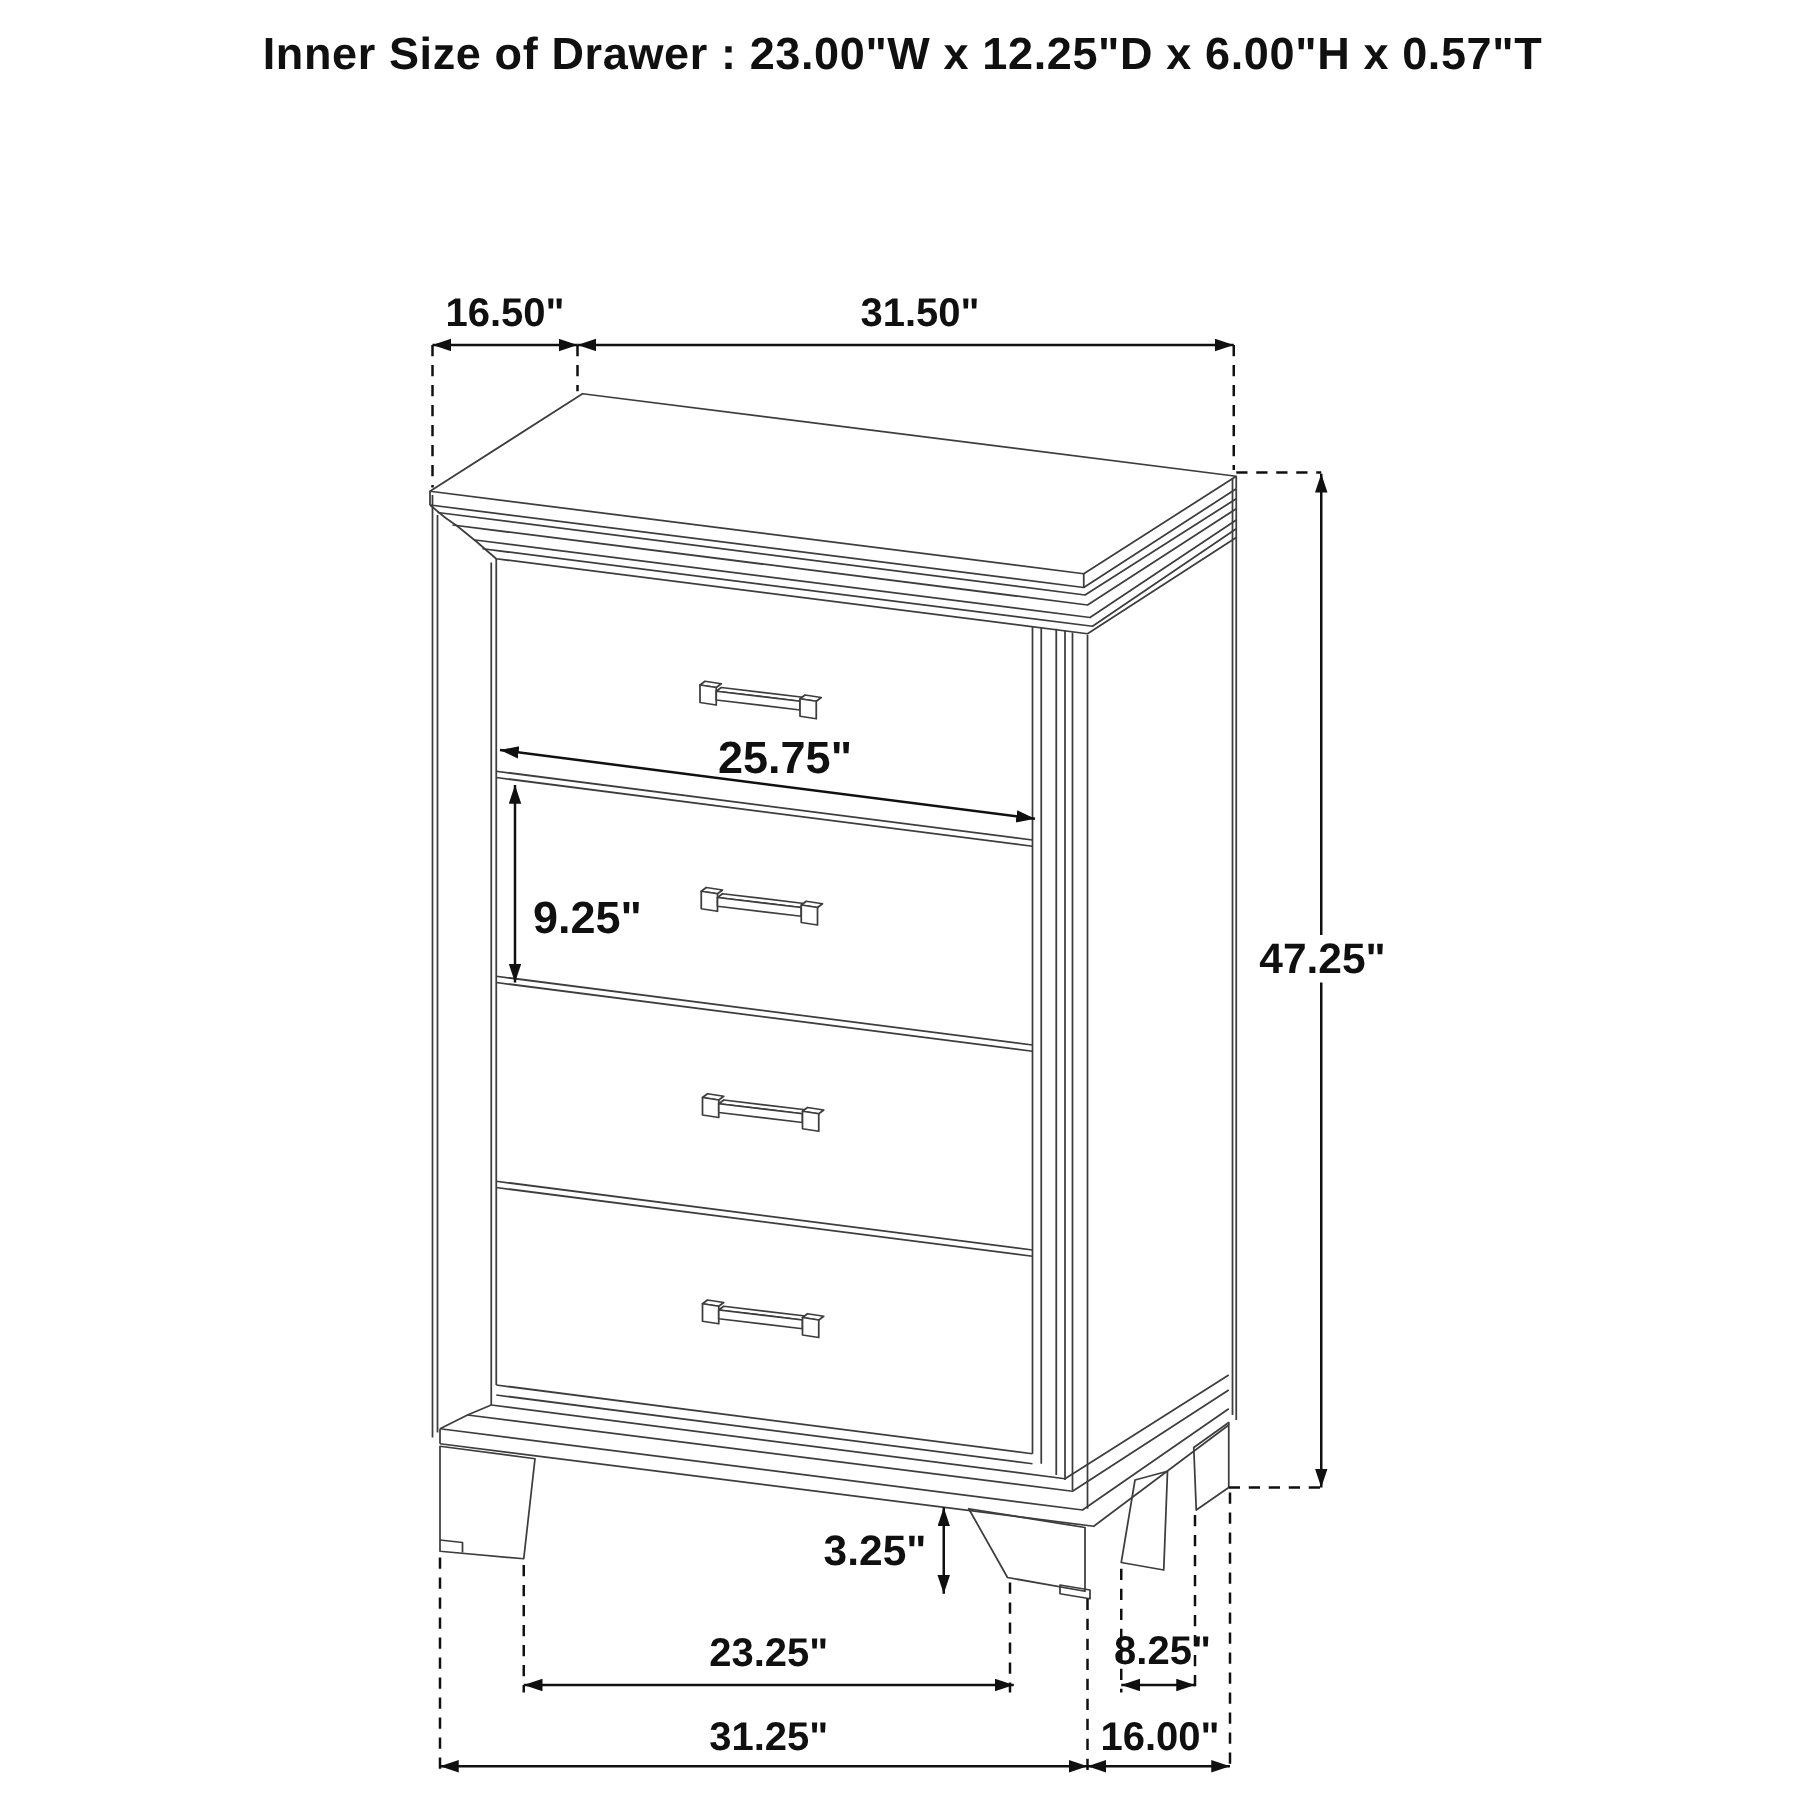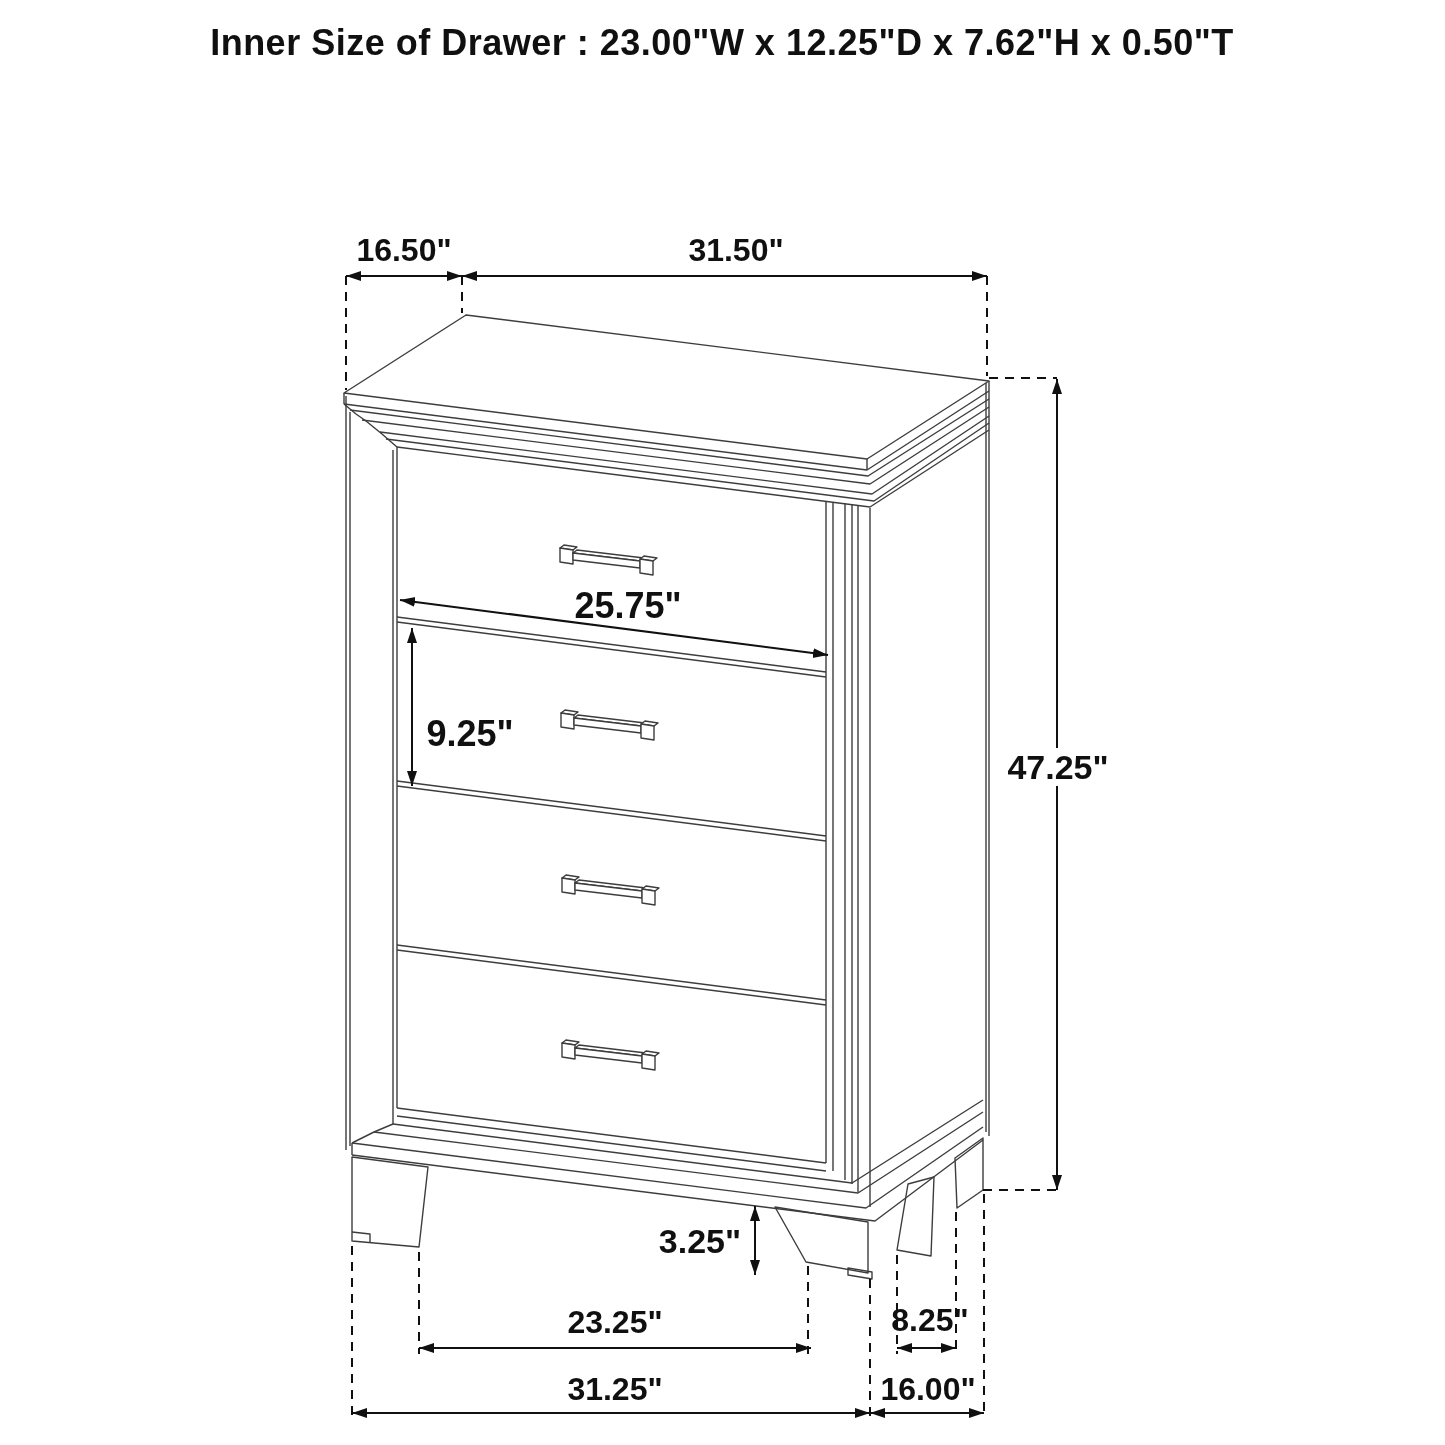--- a/index.html
+++ b/index.html
@@ -134,21 +134,21 @@
       <line class="dim" x1="400" y1="600" x2="828" y2="655" marker-start="url(#arwS)" marker-end="url(#arw)"></line>
       <line class="dim" x1="412" y1="628" x2="412" y2="786" marker-start="url(#arwS)" marker-end="url(#arw)"></line>
       <line class="dim" x1="755" y1="1206" x2="755" y2="1275" marker-start="url(#arwS)" marker-end="url(#arw)"></line>
       <line class="dim" x1="419" y1="1348" x2="811" y2="1348" marker-start="url(#arwS)" marker-end="url(#arw)"></line>
       <line class="dim" x1="897" y1="1348" x2="956" y2="1348" marker-start="url(#arwS)" marker-end="url(#arw)"></line>
       <line class="dim" x1="352" y1="1413" x2="870" y2="1413" marker-start="url(#arwS)" marker-end="url(#arw)"></line>
       <line class="dim" x1="870" y1="1413" x2="984" y2="1413" marker-start="url(#arwS)" marker-end="url(#arw)"></line>
     </g>
   </svg>
 
-  <div class="lbl title-lbl" style="left:722px; top:43px;">Inner Size of Drawer : 23.00"W x 12.25"D x 7.62"H x 0.50"T</div>
+  <div class="lbl title-lbl" style="left:722px; top:43px;">Inner Size of Drawer : 23.00"W x 12.25"D x 6.00"H x 0.57"T</div>
 
   <div class="lbl dim-top" style="left:404px; top:250px;">16.50"</div>
 
   <div class="lbl dim-top" style="left:736px; top:250px;">31.50"</div>
 
   <div class="lbl dim-side" style="left:1058px; top:767px;">47.25"</div>
 
   <div class="lbl dim-mid" style="left:628px; top:606px;">25.75"</div>
 
   <div class="lbl dim-mid" style="left:470px; top:734px;">9.25"</div>

